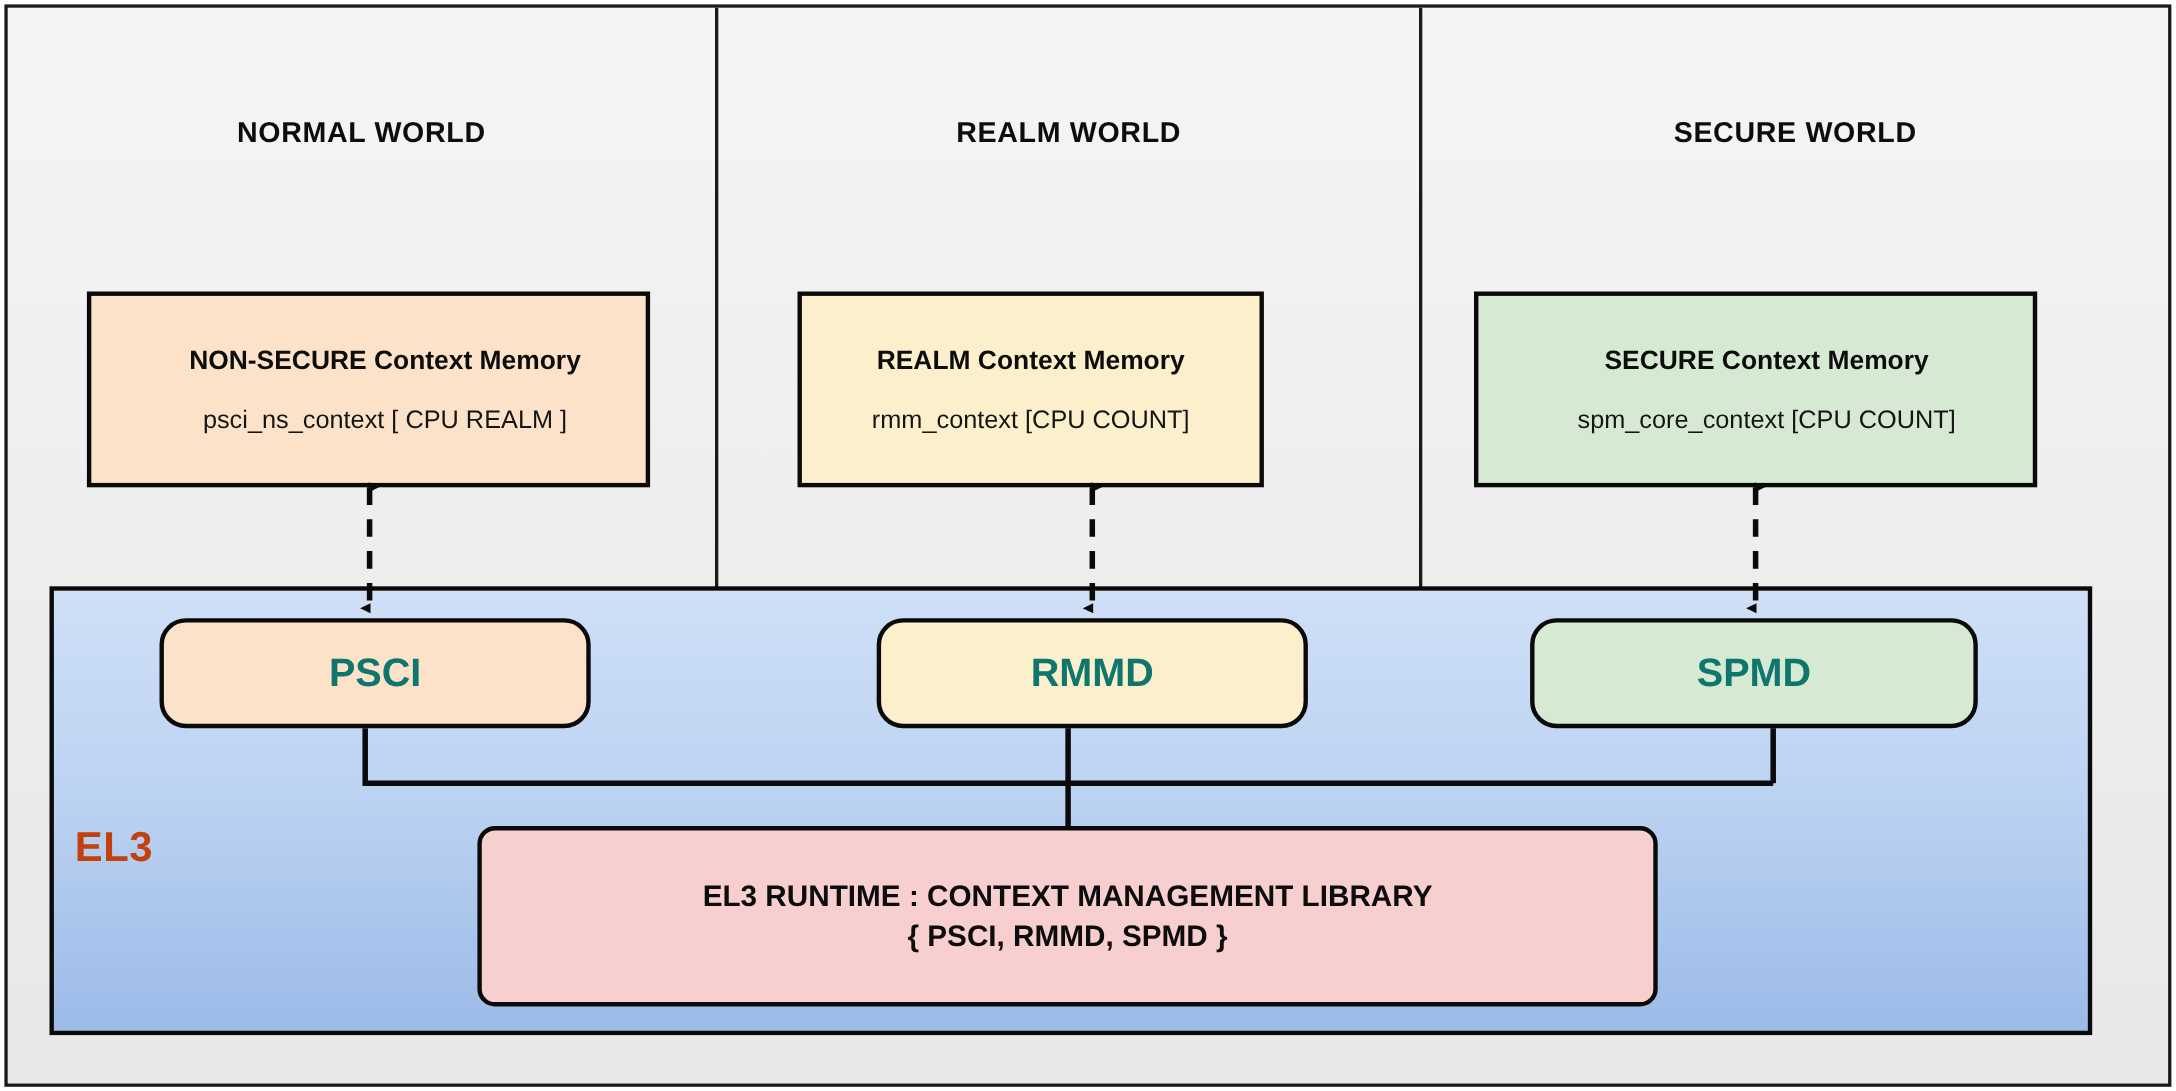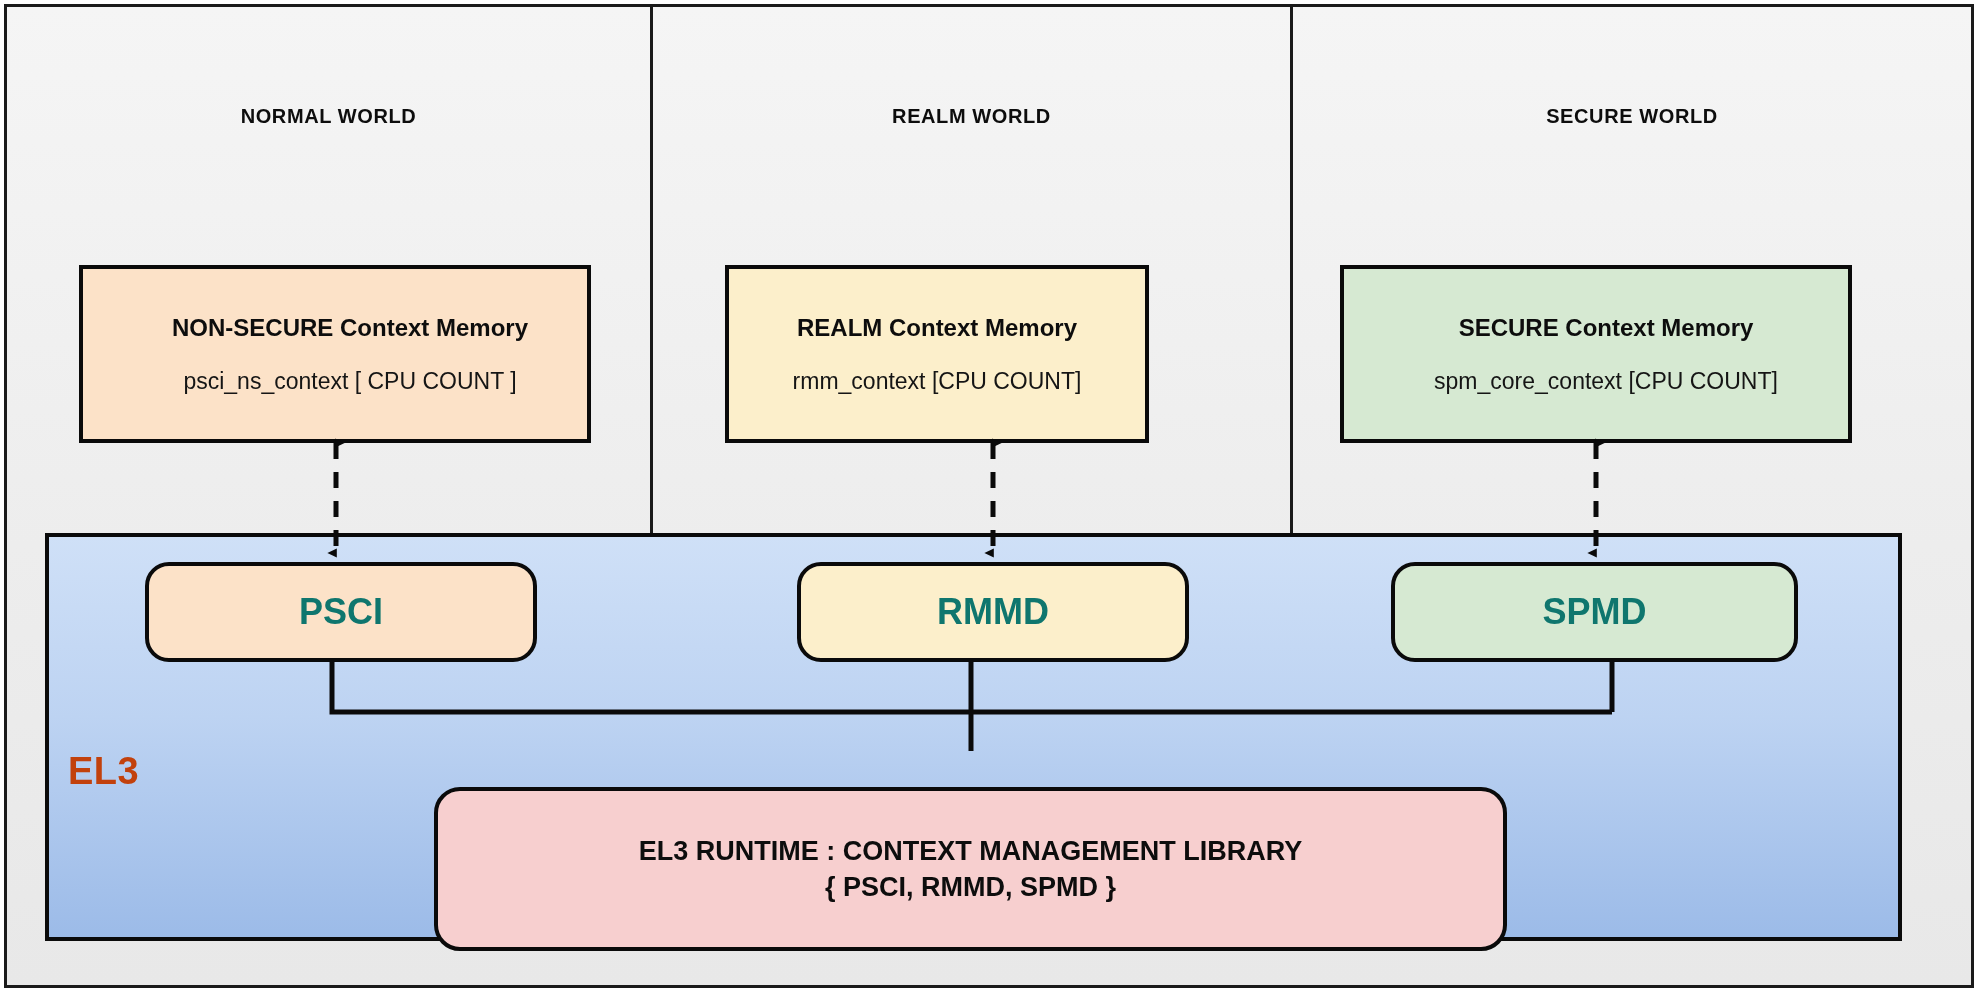--- a/index.html
+++ b/index.html
@@ -44,21 +44,21 @@
   #world-col-0 { left: 7px;    width: 646px; }
   #world-col-1 { left: 653px;  width: 640px; }
   #world-col-2 { left: 1293px; width: 678px; }
 
   .world-title {
     position: absolute;
     top: 98px;
     left: 0;
     width: 100%;
     text-align: center;
-    font-size: 20px;
+    font-size: 26px;
     font-weight: bold;
     letter-spacing: 0.6px;
     color: #0d0d0d;
   }
 
   
   .ctx-box {
     position: absolute;
     top: 258px;
     height: 178px;
@@ -131,27 +131,26 @@
 
   
   #runtime-box {
     position: absolute;
     left: 434px;
     top: 751px;
     width: 1073px;
     height: 164px;
     box-sizing: border-box;
     border: 4px solid #0a0a0a;
-    border-radius: 26px;
+    border-radius: 16px;
     background: #f7cfcf;
     display: flex;
     flex-direction: column;
     align-items: center;
     justify-content: center;
-    margin-top: 36px;
   }
   .runtime-line {
     font-size: 27px;
     font-weight: bold;
     color: #0d0d0d;
     line-height: 1.34;
     text-align: center;
     white-space: nowrap;
   }
 
@@ -169,21 +168,21 @@
 <body>
 
 <div id="diagram-root">
 
   <div class="outer-frame"></div>
 
   <div class="world-col divided" id="world-col-0">
     <div class="world-title">NORMAL WORLD</div>
     <div class="ctx-box" id="ctx-box-0">
       <div class="ctx-title">NON-SECURE Context Memory</div>
-      <div class="ctx-sub">psci_ns_context  [ CPU COUNT ]</div>
+      <div class="ctx-sub">psci_ns_context  [ CPU REALM ]</div>
     </div>
   </div>
 
   <div class="world-col divided" id="world-col-1">
     <div class="world-title">REALM WORLD</div>
     <div class="ctx-box" id="ctx-box-1">
       <div class="ctx-title">REALM Context Memory</div>
       <div class="ctx-sub">rmm_context [CPU COUNT]</div>
     </div>
   </div>

